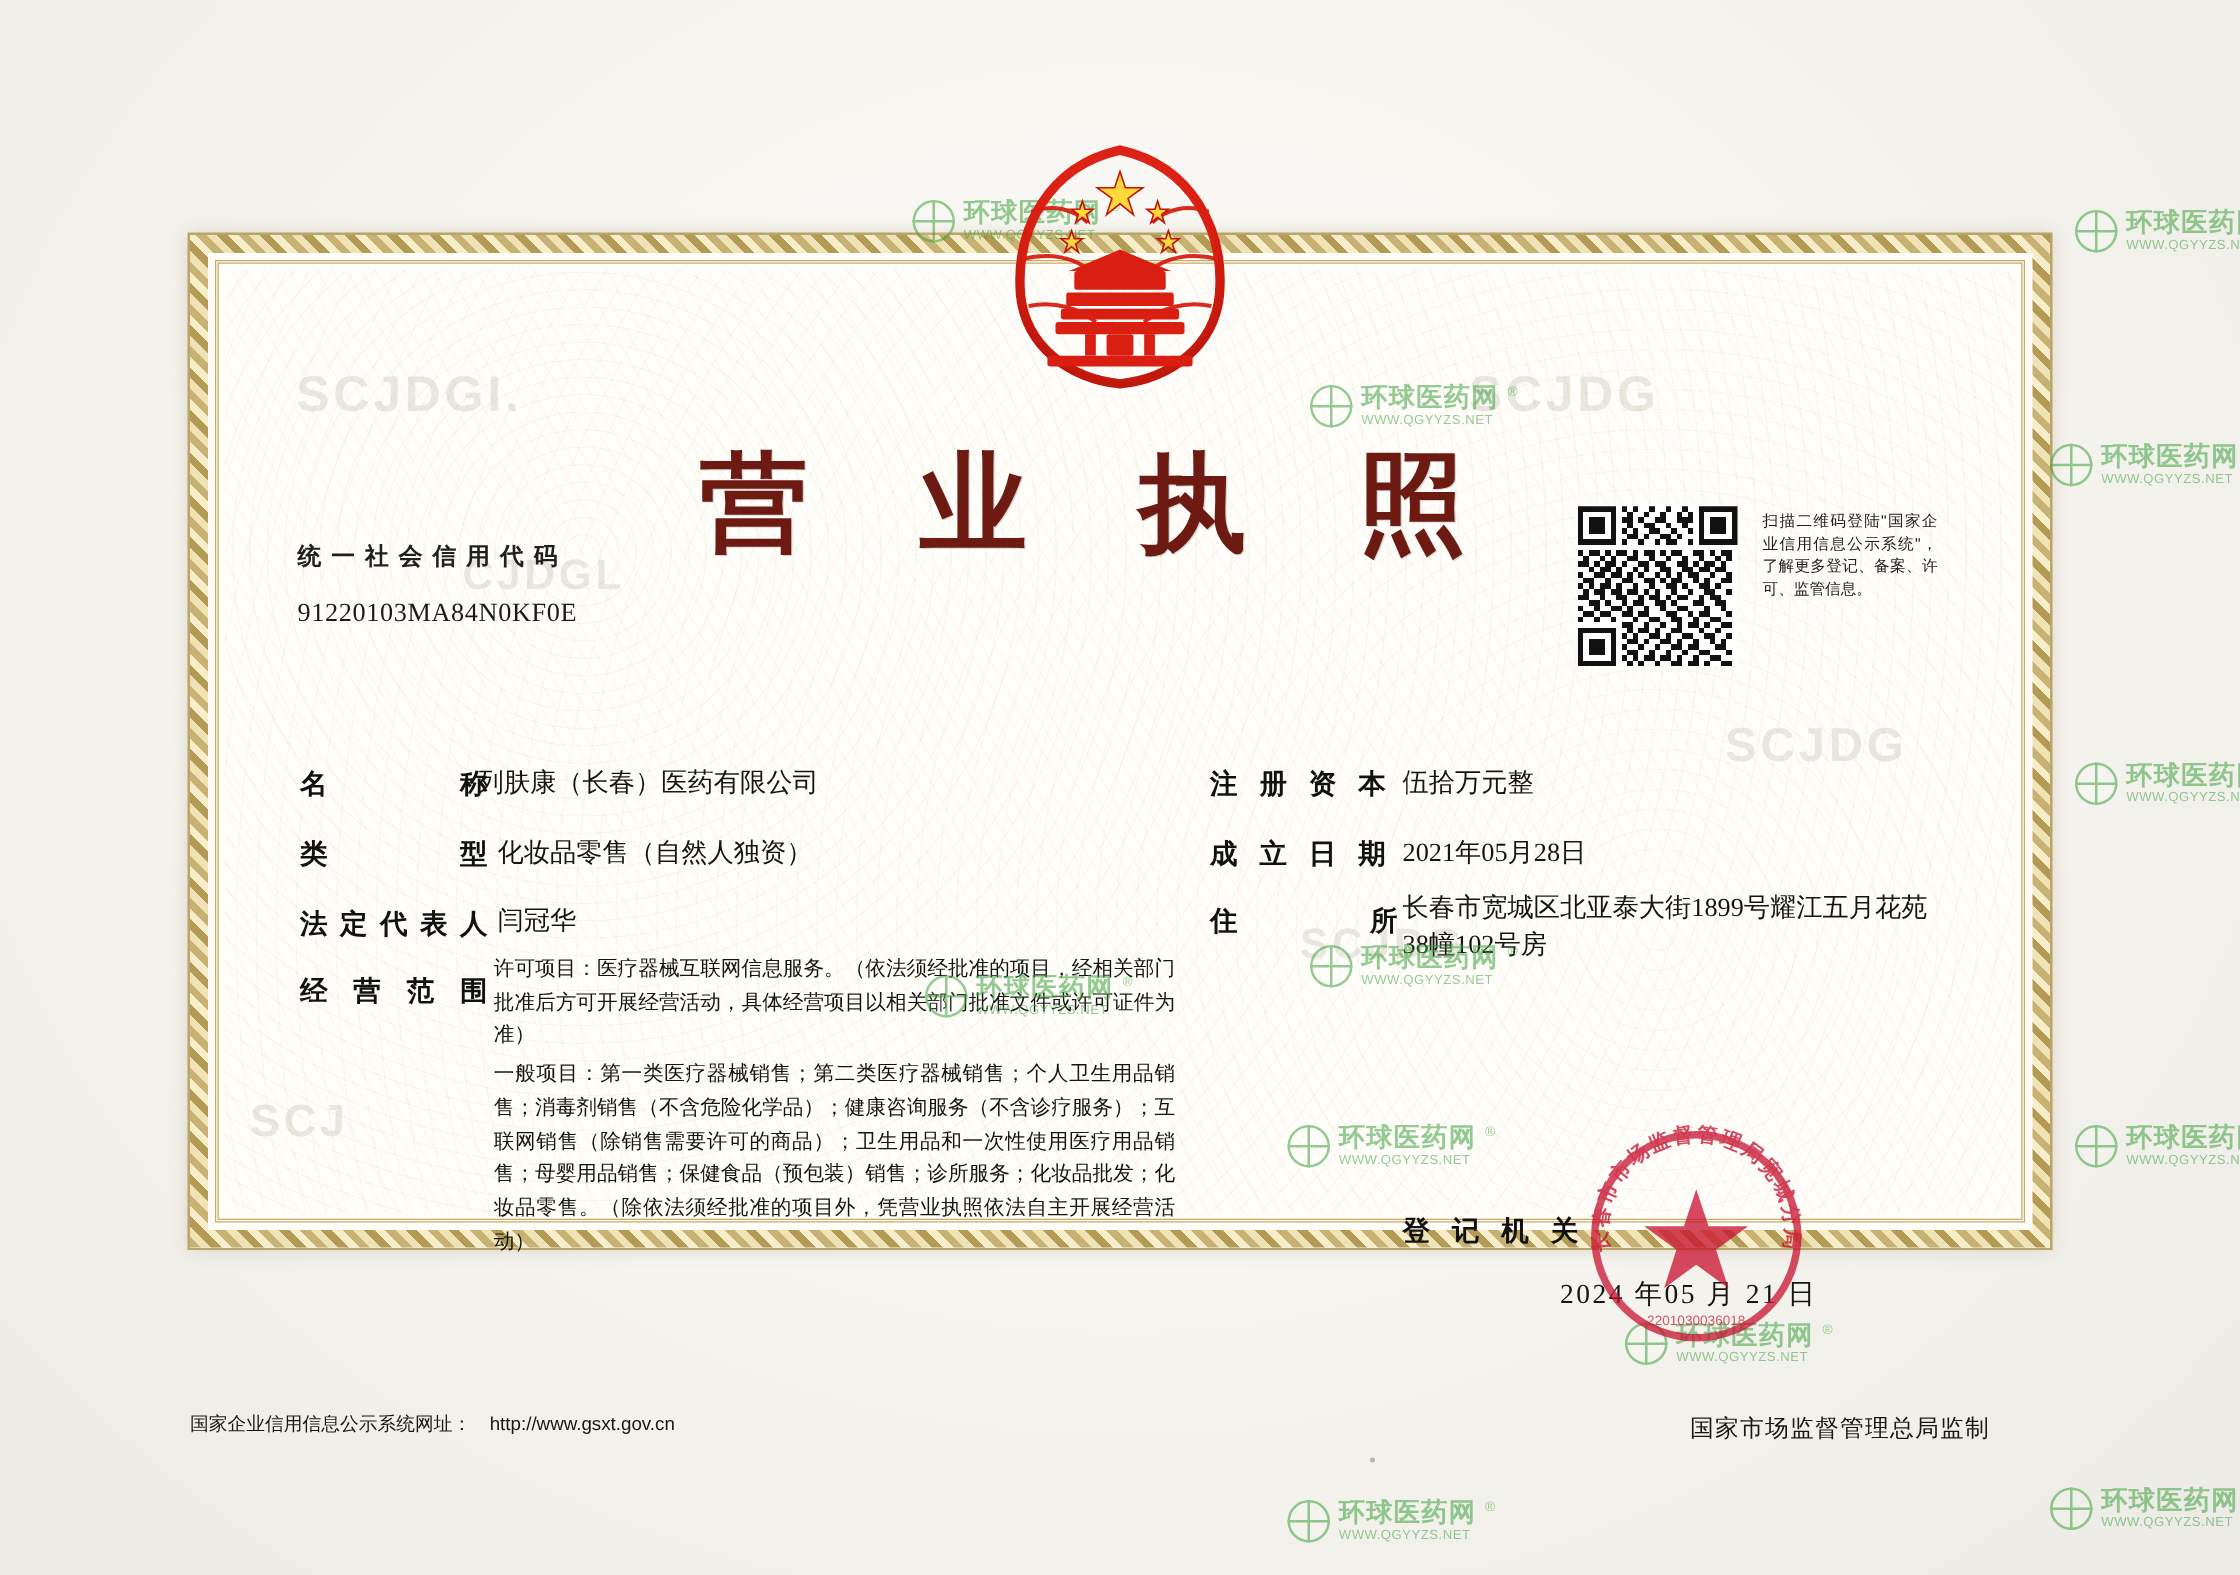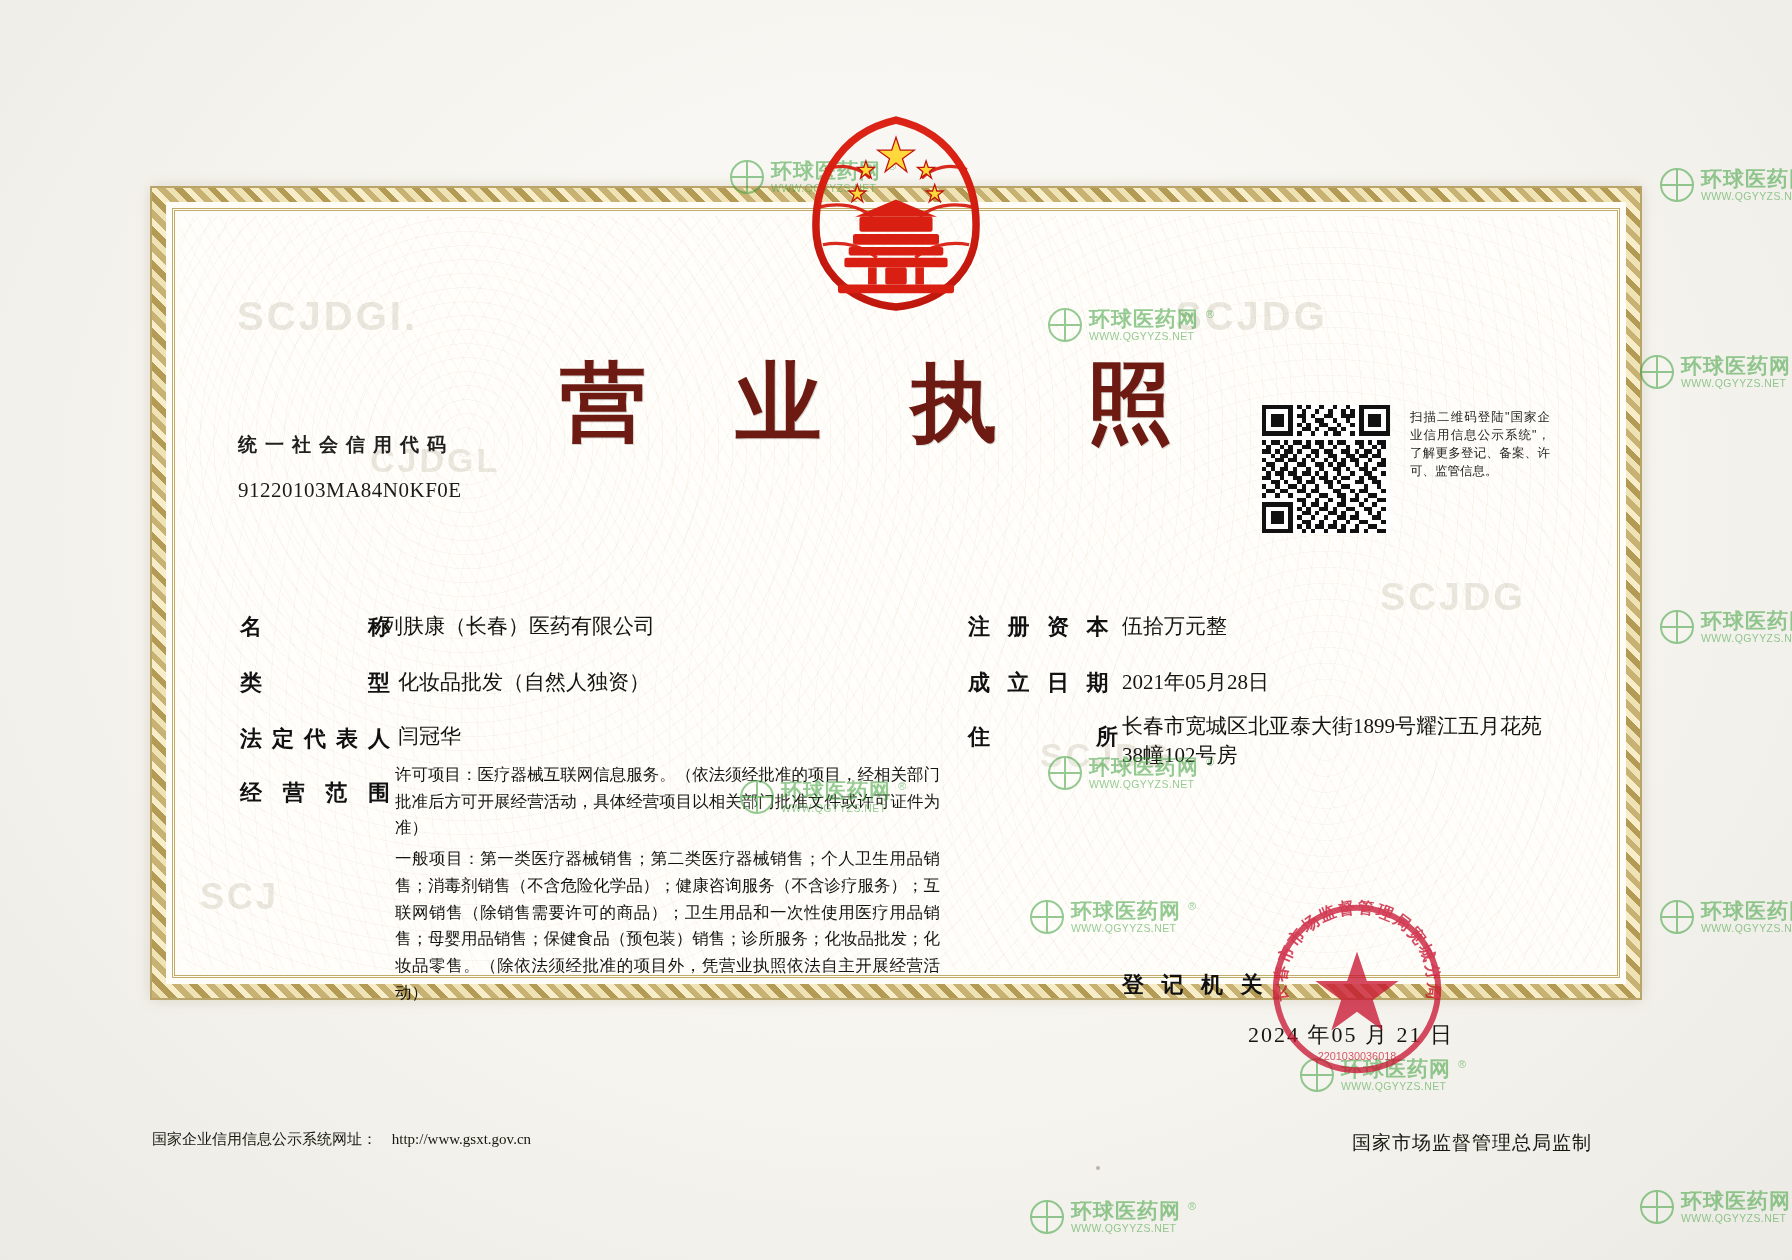--- a/index.html
+++ b/index.html
@@ -132,21 +132,21 @@
   #seal{
     position:absolute;left:1258px;top:890px;width:198px;height:198px;
     z-index:6;opacity:.82;
   }
   
   #footer-left{
     position:absolute;left:152px;top:1130px;
     font-size:15px;color:#17170f;
     font-family:"Liberation Serif",serif;
   }
-  #footer-left .url{font-family:Liberation Serif, serif;padding-left:11px;}
+  #footer-left .url{font-family:Liberation Sans, sans-serif;padding-left:11px;}
   #footer-right{
     position:absolute;right:200px;top:1130px;
     font-size:19px;color:#17170f;letter-spacing:1px;
   }
   
   .wm{
     position:absolute;
     display:flex;align-items:center;gap:7px;
     pointer-events:none;user-select:none;
     opacity:.55;
@@ -299,21 +299,21 @@
   <div id="qr-note">扫描二维码登陆"国家企业信用信息公示系统"，了解更多登记、备案、许可、监管信息。</div>
 
   <div class="fl" style="left:240px;top:612px;">
     <span class="lbl4">名　　　称</span>
   </div>
   <div class="fv" style="left:382px;top:612px;">列肤康（长春）医药有限公司</div>
 
   <div class="fl" style="left:240px;top:668px;">
     <span class="lbl4">类　　　型</span>
   </div>
-  <div class="fv" style="left:398px;top:668px;">化妆品批发（自然人独资）</div>
+  <div class="fv" style="left:398px;top:668px;">化妆品零售（自然人独资）</div>
 
   <div class="fl" style="left:240px;top:724px;">
     <span class="lbl5">法定代表人</span>
   </div>
   <div class="fv" style="left:398px;top:722px;">闫冠华</div>
 
   <div class="fl" style="left:240px;top:778px;">
     <span class="lbl5">经 营 范 围</span>
   </div>
   <div id="scope-text">

